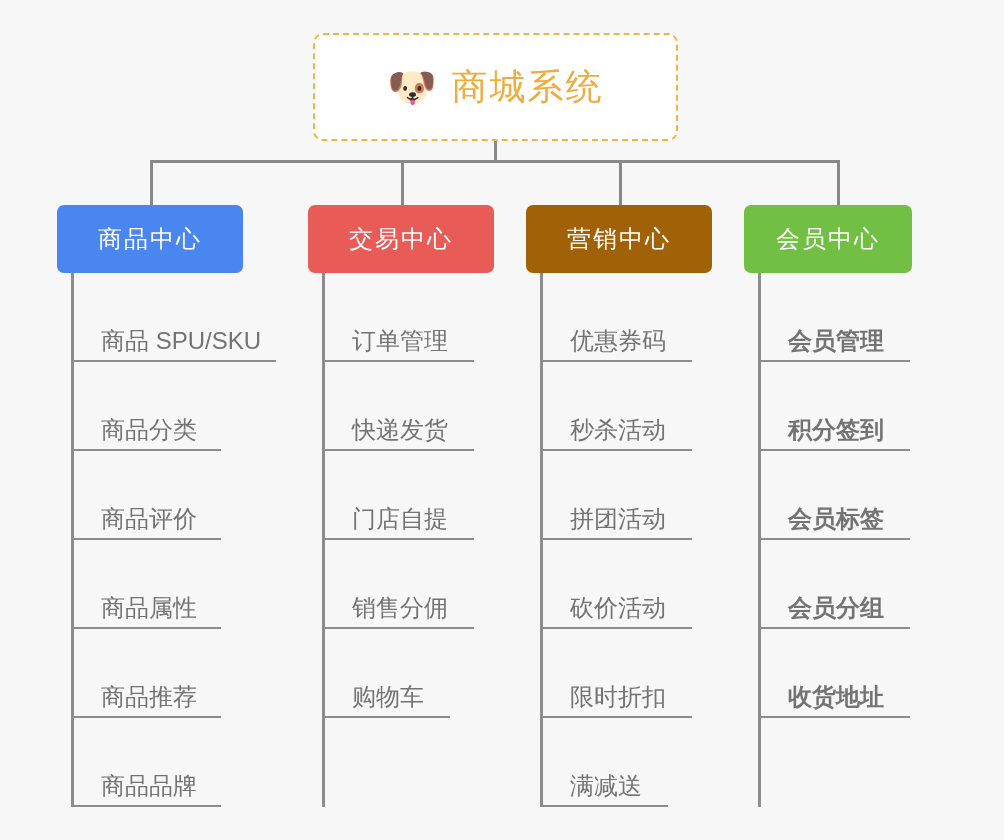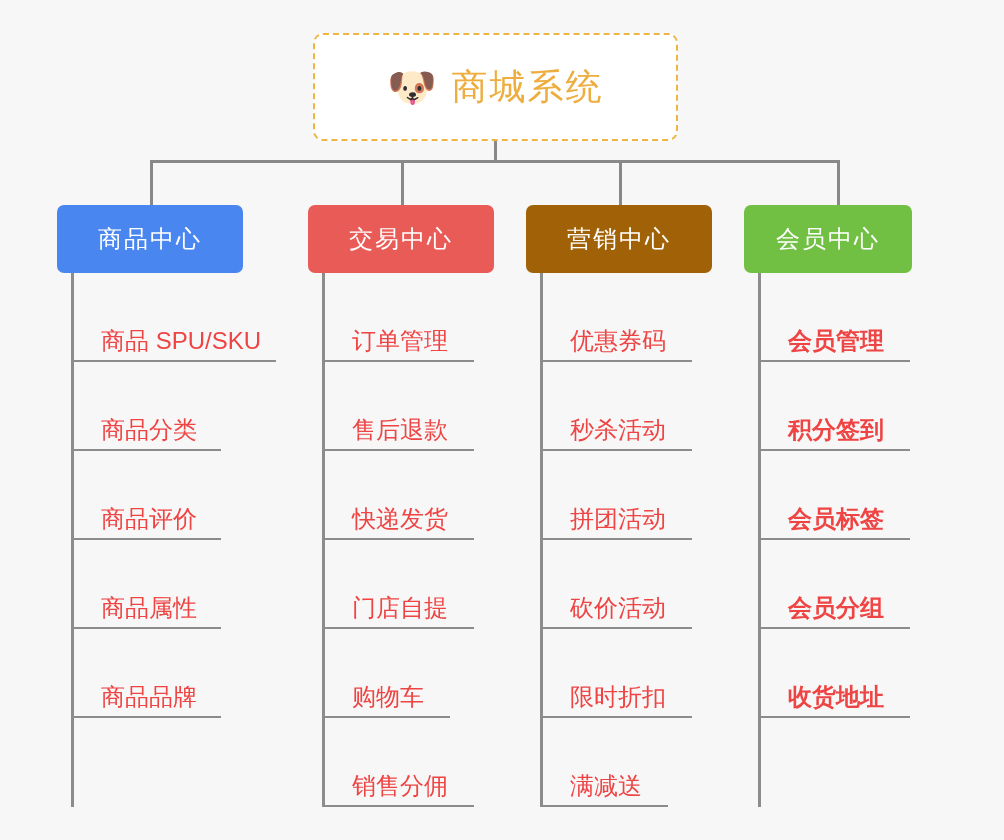--- a/index.html
+++ b/index.html
@@ -105,21 +105,21 @@
   .leaf-item {
     position: relative;
     height: 89px;
     display: flex;
     align-items: flex-end;
     padding-left: 30px;
     box-sizing: border-box;
   }
   .leaf-text {
     font-size: 24px;
-    color: #ef4444;
+    color: #737373;
     line-height: 1;
     white-space: nowrap;
     padding-bottom: 9px;
   }
   .leaf-underline {
     position: absolute;
     left: 0;
     bottom: 0;
     height: 2px;
     background: #8c8c8c;
@@ -155,53 +155,53 @@
         </div>
         <div class="leaf-item">
           <span class="leaf-text">商品评价</span>
           <div class="leaf-underline" style="width: 150px; background: rgb(140, 140, 140);"></div>
         </div>
         <div class="leaf-item">
           <span class="leaf-text">商品属性</span>
           <div class="leaf-underline" style="width: 150px; background: rgb(140, 140, 140);"></div>
         </div>
         <div class="leaf-item">
+          <span class="leaf-text">商品推荐</span>
+          <div class="leaf-underline" style="width: 150px; background: rgb(140, 140, 140);"></div>
+        </div>
+        <div class="leaf-item">
           <span class="leaf-text">商品品牌</span>
           <div class="leaf-underline" style="width: 150px; background: rgb(140, 140, 140);"></div>
         </div>
       </div>
       <div class="conn conn-drop" style="left: 401px; background: rgb(136, 136, 136);"></div>
       <div class="branch" style="left: 308px; width: 186px; background: rgb(232, 91, 87);">
         <span class="branch-label">交易中心</span>
       </div>
       <div class="leaf-col" style="left: 322px; width: 190px;">
         <div class="leaf-spine" style="height: 534px; background: rgb(140, 140, 140);"></div>
         <div class="leaf-item">
           <span class="leaf-text">订单管理</span>
           <div class="leaf-underline" style="width: 152px; background: rgb(140, 140, 140);"></div>
         </div>
         <div class="leaf-item">
-          <span class="leaf-text">售后退款</span>
-          <div class="leaf-underline" style="width: 152px; background: rgb(140, 140, 140);"></div>
-        </div>
-        <div class="leaf-item">
           <span class="leaf-text">快递发货</span>
           <div class="leaf-underline" style="width: 152px; background: rgb(140, 140, 140);"></div>
         </div>
         <div class="leaf-item">
           <span class="leaf-text">门店自提</span>
+          <div class="leaf-underline" style="width: 152px; background: rgb(140, 140, 140);"></div>
+        </div>
+        <div class="leaf-item">
+          <span class="leaf-text">销售分佣</span>
           <div class="leaf-underline" style="width: 152px; background: rgb(140, 140, 140);"></div>
         </div>
         <div class="leaf-item">
           <span class="leaf-text">购物车</span>
           <div class="leaf-underline" style="width: 128px; background: rgb(140, 140, 140);"></div>
-        </div>
-        <div class="leaf-item">
-          <span class="leaf-text">销售分佣</span>
-          <div class="leaf-underline" style="width: 152px; background: rgb(140, 140, 140);"></div>
         </div>
       </div>
       <div class="conn conn-drop" style="left: 619px; background: rgb(136, 136, 136);"></div>
       <div class="branch" style="left: 526px; width: 186px; background: #a16207;">
         <span class="branch-label">营销中心</span>
       </div>
       <div class="leaf-col" style="left: 540px; width: 190px;">
         <div class="leaf-spine" style="height: 534px; background: rgb(140, 140, 140);"></div>
         <div class="leaf-item">
           <span class="leaf-text">优惠券码</span>

